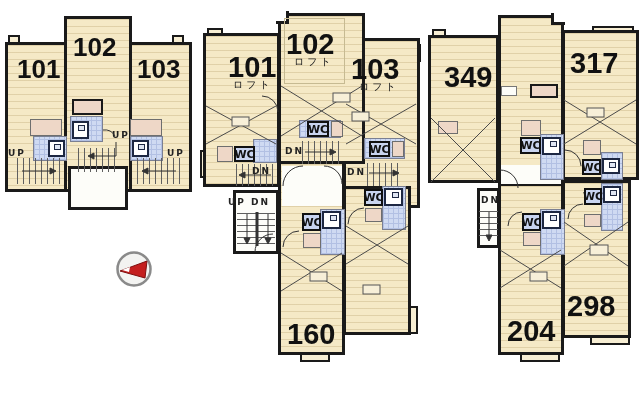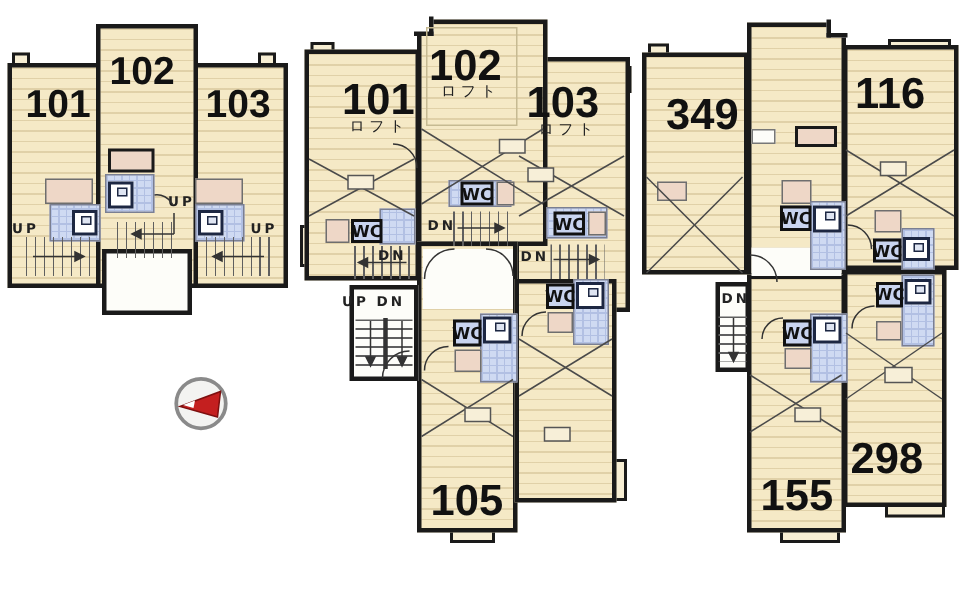--- a/index.html
+++ b/index.html
@@ -138,21 +138,21 @@
 
   <div class="updn" style="left:228px;top:198px">UP DN</div>
   <div class="stairsV" style="left:237px;top:213px;width:38px;height:33px"></div>
 
   <div class="num" style="left:228px;top:53px">101</div>
   <div class="loft" style="left:233px;top:80px">ロフト</div>
   <div class="num" style="left:286px;top:30px">102</div>
   <div class="loft" style="left:294px;top:57px">ロフト</div>
   <div class="num" style="left:351px;top:55px">103</div>
   <div class="loft" style="left:359px;top:82px">ロフト</div>
-  <div class="num" style="left:287px;top:320px">105</div>
+  <div class="num" style="left:287px;top:320px">160</div>
 
   <div class="tab" style="left:432px;top:29px;width:14px;height:12px"></div>
   <div class="tab" style="left:592px;top:26px;width:42px;height:16px"></div>
   <div class="tab" style="left:590px;top:333px;width:40px;height:12px"></div>
   <div class="tab" style="left:520px;top:350px;width:40px;height:12px"></div>
 
   <div class="unit" style="left:428px;top:35px;width:71px;height:148px"></div>
   <div class="unit" style="left:562px;top:30px;width:77px;height:150px"></div>
   <div class="unit" style="left:498px;top:15px;width:66px;height:170px"></div>
   <div class="unit" style="left:498px;top:183px;width:66px;height:172px"></div>
@@ -191,23 +191,23 @@
   <div class="wcbox" style="left:522px;top:213px;width:19px;height:18px">WC</div>
   <div class="washer" style="left:542px;top:211px;width:19px;height:18px">
       <div></div>
     </div>
   <div class="pink" style="left:523px;top:232px;width:18px;height:14px"></div>
 
   <div class="updn" style="left:481px;top:196px">DN</div>
   <div class="stairsV" style="left:479px;top:211px;width:19px;height:30px"></div>
 
   <div class="num" style="left:444px;top:63px">349</div>
-  <div class="num" style="left:570px;top:49px">116</div>
+  <div class="num" style="left:570px;top:49px">317</div>
   <div class="num" style="left:567px;top:292px">298</div>
-  <div class="num" style="left:507px;top:317px">155</div>
+  <div class="num" style="left:507px;top:317px">204</div>
 
   <svg class="overlay" width="640" height="410" viewBox="0 0 640 410">
 
     <g stroke="#4a4a4a" stroke-width="1">
       <line x1="206" y1="106" x2="276" y2="144"></line>
         <line x1="276" y1="106" x2="206" y2="144"></line>
       <line x1="281" y1="86" x2="362" y2="136"></line>
         <line x1="362" y1="86" x2="281" y2="136"></line>
       <line x1="346" y1="104" x2="416" y2="144"></line>
         <line x1="416" y1="104" x2="346" y2="144"></line>

